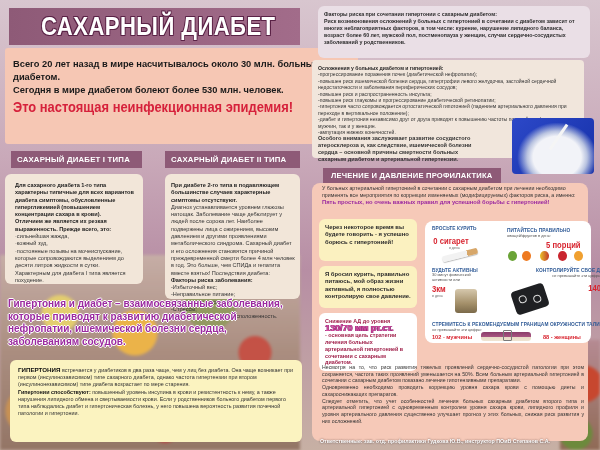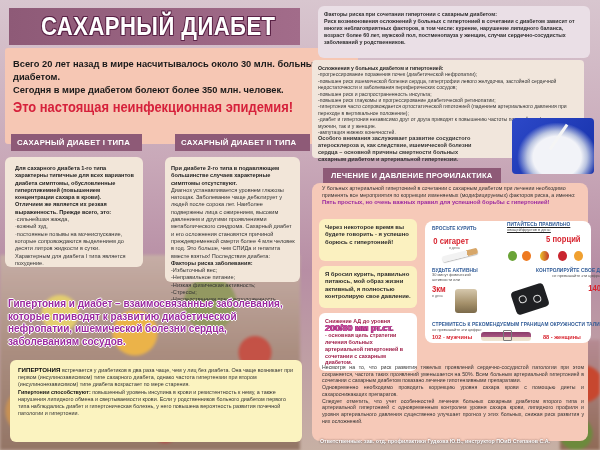--- a/index.html
+++ b/index.html
@@ -55,29 +55,29 @@
     padding: 10px 2px 0 8px;
   }
   .intro p { font-size: 9.3px; font-weight: bold; color: #1a1a1a; line-height: 13px; }
   .intro p.forecast { font-size: 10.4px; margin-top: 3px; line-height: 14px; }
   .intro p.epidemic {
     font-size: 15px; color: #d6213b; font-weight: bold; margin-top: 1px;
     transform: scaleX(0.86); transform-origin: left; white-space: nowrap; line-height: 17px;
   }
 
   
-  .type-col { position: absolute; top: 134px; }
+  .type-col { position: absolute; top: 151px; }
   .type-col.t1 { left: 5px; width: 138px; }
   .type-col.t2 { left: 165px; width: 135px; }
   .type-header {
     background: #8e5a77; color: #fff; font-size: 7.8px; font-weight: bold;
     padding: 4px 6px; letter-spacing: 0.2px; white-space: nowrap;
   }
   .t1 .type-header { margin-left: 6px; width: 131px; }
-  .t2 .type-header { margin-left: 10px; width: 135px; }
+  .t2 .type-header { margin-left: 0; width: 135px; }
   .type-body {
     margin-top: 6px; background: #f2e6d9; border-radius: 6px;
     padding: 8px 5px 6px 10px; font-size: 5.6px; line-height: 7.3px; color: #333;
   }
   .t1 .type-body { height: 110px; }
   .t2 .type-body { height: 125px; padding-left: 6px; }
   .type-body b { color: #222; }
 
   
   .slogan {
@@ -209,21 +209,21 @@
         <line x1="3" y1="20" x2="8.5" y2="18"></line>
       <line x1="27" y1="10" x2="21.5" y2="12"></line>
         <line x1="27" y1="20" x2="21.5" y2="18"></line>
     </g>
   </svg>
   <span class="title-text">САХАРНЫЙ ДИАБЕТ</span>
 </div>
 
 <div class="intro">
   <p>Всего 20 лет назад в мире насчитывалось около 30 млн. больных диабетом.</p>
-  <p>Сегодня в мире диабетом болеют более 350 млн. человек.</p>
+  <p>Сегодня в мире диабетом болеют более 530 млн. человек.</p>
   <p class="epidemic">Это настоящая неинфекционная эпидемия!</p>
 </div>
 
 <div class="type-col t1">
   <div class="type-header">САХАРНЫЙ ДИАБЕТ I ТИПА</div>
   <div class="type-body">
     <b>Для сахарного диабета 1-го типа характерны типичные для всех вариантов диабета симптомы, обусловленные гипергликемией (повышением концентрации сахара в крови).</b><br>
     <b>Отличием же является их резкая выраженность. Прежде всего, это:</b><br>
     <span>·сильнейшая жажда,</span><br>
     <span>·кожный зуд,</span><br>
@@ -275,34 +275,34 @@
 <div class="treat-header">ЛЕЧЕНИЕ И ДАВЛЕНИЕ ПРОФИЛАКТИКА</div>
 <div class="treat-intro">
   <span>У больных артериальной гипертонией в сочетании с сахарным диабетом при лечении необходимо применять все мероприятия по коррекции изменяемых (модифицируемых) факторов риска, а именно:</span>
   <span class="rules">Пять простых, но очень важных правил для успешной борьбы с гипертонией!</span>
 </div>
 
 <div class="yellow-card yc1">Через некоторое время вы будете говорить - я успешно борюсь с гипертонией!</div>
 <div class="yellow-card yc2">Я бросил курить, правильно питаюсь, мой образ жизни активный, я полностью контролирую свое давление.</div>
 <div class="white-card">
   <span>Снижение АД до уровня</span>
-  <span class="bp">200/80 мм рт.ст.</span><br>
+  <span class="bp">130/70 мм рт.ст.</span><br>
   <span>- основная цель стратегии лечения больных артериальной гипертонией в сочетании с сахарным диабетом.</span>
 </div>
 
 <div class="rules-card"></div>
 
 <div class="rule" style="left:432px; top:226px;text-align:center;">
   <div class="rule-title">БРОСЬТЕ КУРИТЬ</div>
   <div class="rule-value" style="margin-top:5px">0 сигарет</div>
   <div class="rule-unit">в день</div>
 </div>
 <div class="cigarette"></div>
 
-<div class="rule" style="left:507px; top:222px; width:80px;text-decoration:underline;">
+<div class="rule" style="left:507px; top:228px; width:80px;">
   <div class="rule-title">ПИТАЙТЕСЬ ПРАВИЛЬНО</div>
   <div class="rule-sub">овощей/фруктов в день:</div>
   <div class="rule-value" style="text-align:right; transform-origin:right; position:absolute; right:6px; top:12px">5 порций</div>
 </div>
 <div class="fruit" style="left:508px; background:#6aa336;"></div>
 <div class="fruit" style="left:522px; background:#ee7a20;"></div>
 <div class="fruit" style="left:540px; background:linear-gradient(90deg,#e9c22a,#c33a2a);"></div>
 <div class="fruit" style="left:558px; background:#c9252e;"></div>
 <div class="fruit" style="left:574px; background:#f0a030;"></div>
 

